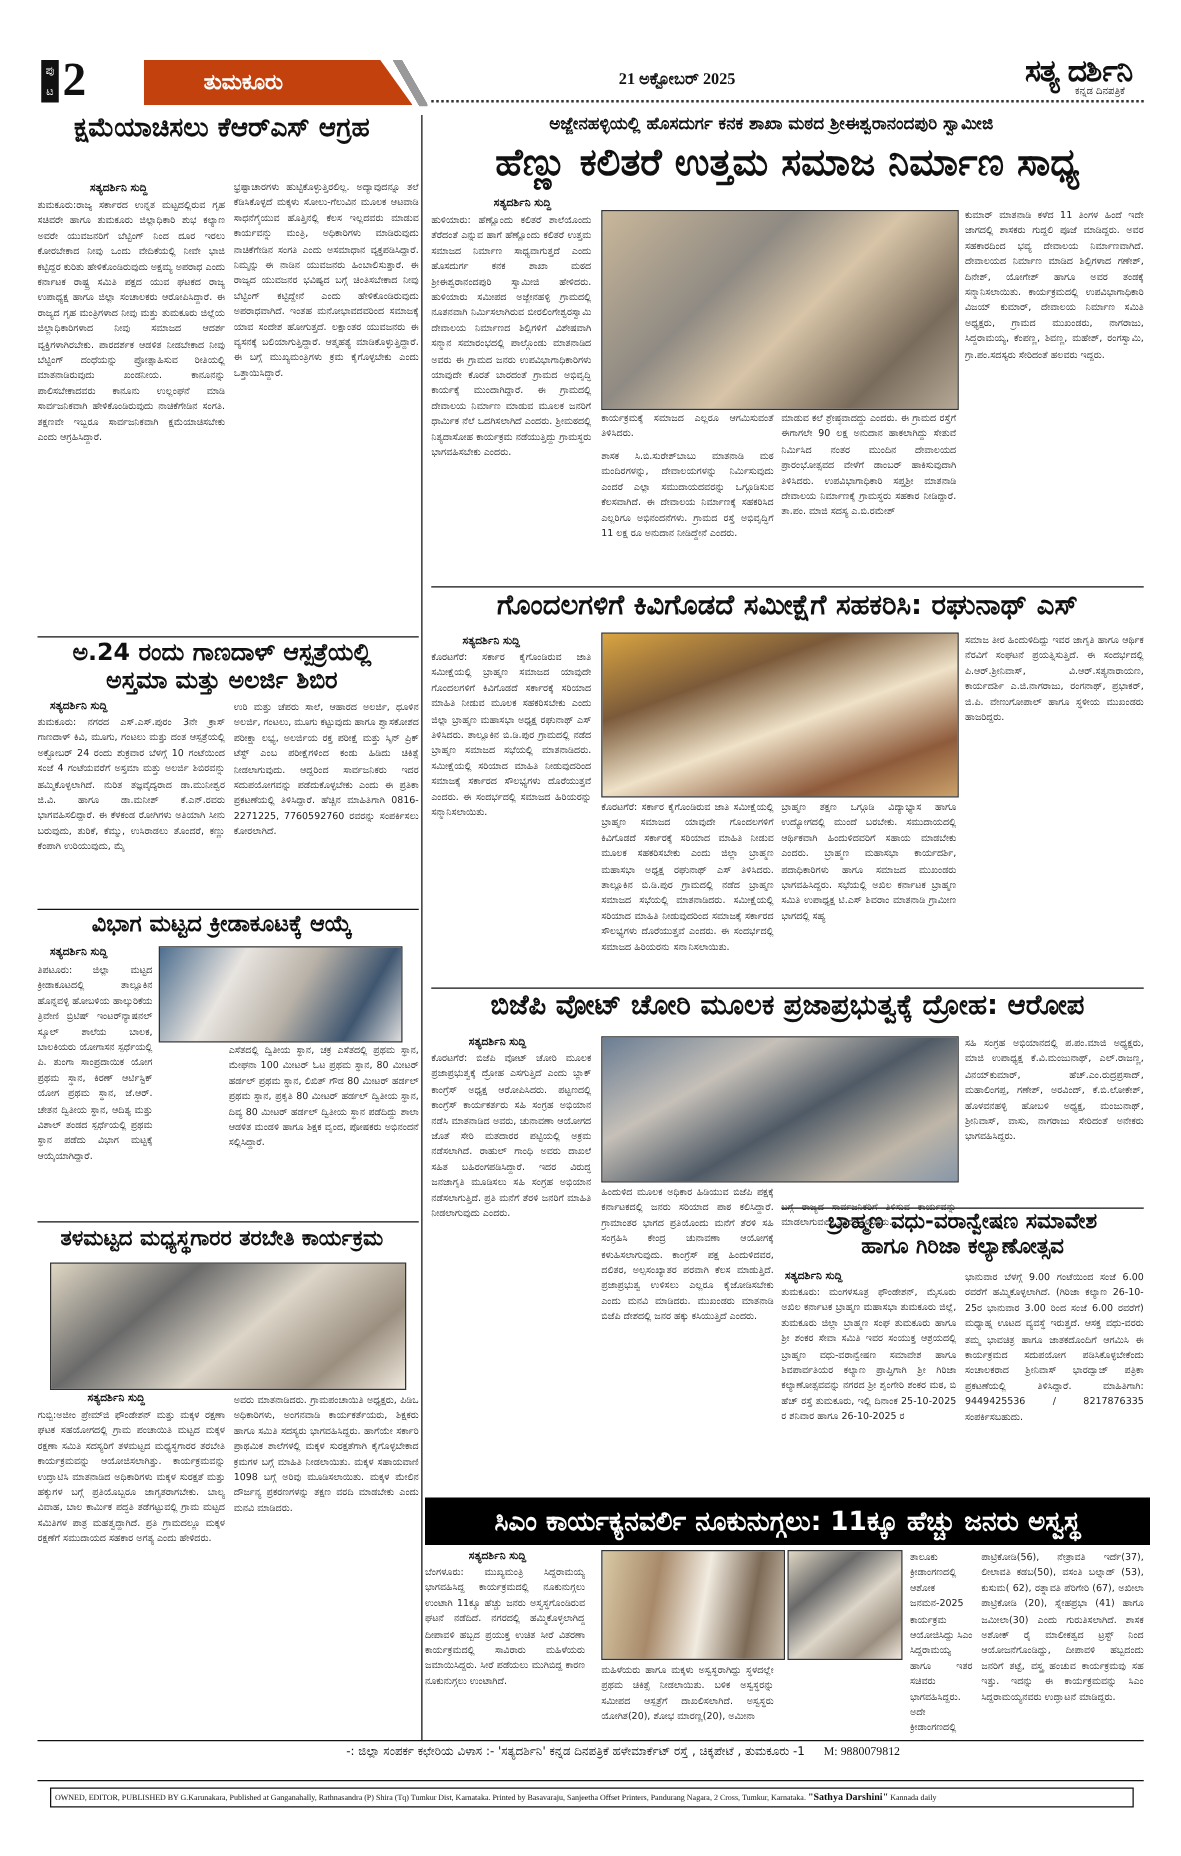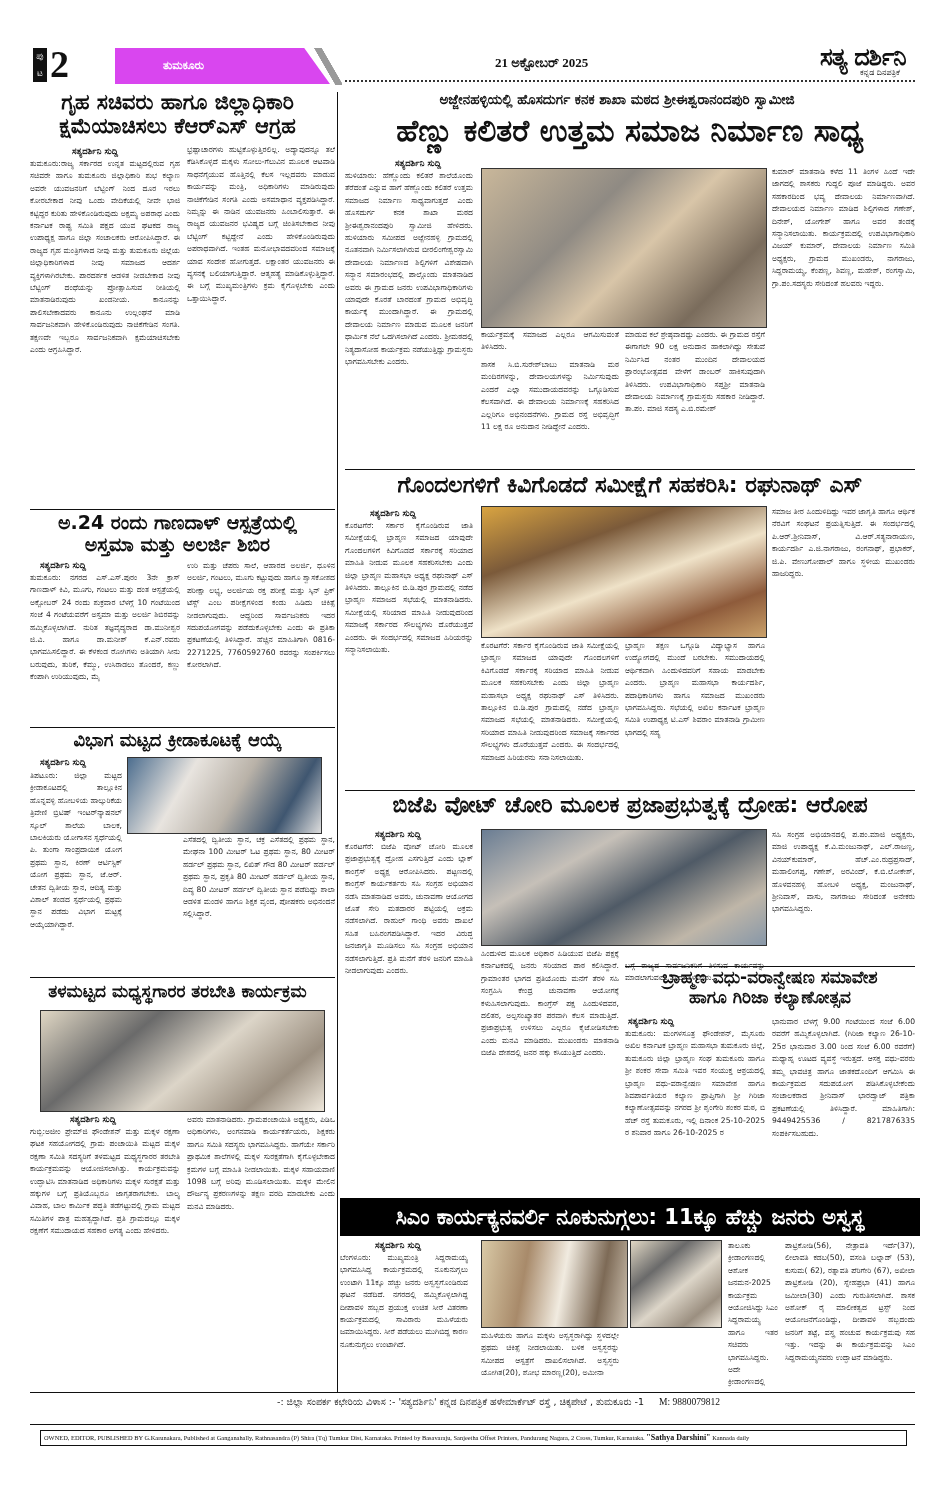--- a/index.html
+++ b/index.html
@@ -1,21 +1,21 @@
 <!DOCTYPE html>
 <html><head>
 <meta charset="utf-8">
 <style>
   html,body{margin:0;padding:0;background:#fff;}
   body{width:945px;height:1485px;position:relative;overflow:hidden;font-family:"DejaVu Serif",serif;color:#111;}
   .abs{position:absolute;}
   
   .pg-tag{left:33px;top:48px;width:14px;height:34px;background:#111;color:#fff;font-size:9px;display:flex;flex-direction:column;align-items:center;justify-content:space-around;font-family:"DejaVu Sans",sans-serif;}
   .pg-num{left:50px;top:42px;font-size:38px;font-weight:bold;font-family:"Liberation Serif",serif;line-height:44px;}
-  .section-bar{left:115px;top:48px;width:215px;height:36px;background:#d946ef;color:#fff;font-family:Liberation Mono, monospace;font-size:11px;font-weight:bold;display:flex;align-items:center;padding-left:48px;box-sizing:border-box;clip-path:polygon(0 0,88% 0,100% 100%,0 100%);}
+  .section-bar{left:115px;top:48px;width:215px;height:36px;background:#c2410c;color:#fff;font-family:Liberation Serif, serif;font-size:17px;font-weight:bold;display:flex;align-items:center;padding-left:48px;box-sizing:border-box;clip-path:polygon(0 0,88% 0,100% 100%,0 100%);}
   .section-slant{left:312px;top:48px;width:30px;height:37px;background:linear-gradient(60deg,transparent 45%,#999 46%,#999 60%,transparent 61%);}
   .dateline{left:495px;top:55px;font-size:13px;font-family:"Liberation Serif",serif;font-weight:bold;}
   .dotline{left:345px;top:80px;width:570px;border-top:2px dotted #333;}
   .logo{left:820px;top:44px;font-family:"DejaVu Sans",sans-serif;font-weight:900;font-size:24px;letter-spacing:-1px;line-height:26px;}
   .logo-sub{left:860px;top:68px;font-size:8px;font-family:"DejaVu Sans",sans-serif;}
   
   .hl{font-family:"DejaVu Sans",sans-serif;font-weight:bold;text-align:center;line-height:1.15;}
   .byline{font-family:"DejaVu Sans",sans-serif;font-weight:bold;font-size:8.5px;}
   .body{font-family:"DejaVu Sans",sans-serif;font-size:7.6px;line-height:12.4px;text-align:justify;color:#222;overflow:hidden;}
   .photo{background:linear-gradient(135deg,#c9b79a 0%,#8f8a83 35%,#d8c5a8 55%,#7a6c5c 80%,#b6a896 100%);border:1px solid #333;}
@@ -41,21 +41,20 @@
 <div class="abs section-bar">ತುಮಕೂರು</div>
 <div class="abs section-slant"></div>
 <div class="abs dateline">21 ಅಕ್ಟೋಬರ್ 2025</div>
 <div class="abs dotline"></div>
 <div class="abs logo">ಸತ್ಯ ದರ್ಶಿನಿ</div>
 <div class="abs logo-sub">ಕನ್ನಡ ದಿನಪತ್ರಿಕೆ</div>
 
 <div class="abs vrule" style="left:337px;top:92px;height:1300px;"></div>
 
 <div class="abs hl" style="left:20px;top:90px;width:315px;font-size:21px;">
-  <div>ಗೃಹ ಸಚಿವರು ಹಾಗೂ ಜಿಲ್ಲಾಧಿಕಾರಿ</div>
   <div>ಕ್ಷಮೆಯಾಚಿಸಲು ಕೆಆರ್‌ಎಸ್ ಆಗ್ರಹ</div>
 </div>
 <div class="abs byline" style="left:72px;top:146px;">ಸತ್ಯದರ್ಶಿನಿ ಸುದ್ದಿ</div>
 <div class="abs body" style="left:30px;top:158px;width:150px;height:350px;">ತುಮಕೂರು:ರಾಜ್ಯ ಸರ್ಕಾರದ ಉನ್ನತ ಮಟ್ಟದಲ್ಲಿರುವ ಗೃಹ ಸಚಿವರೇ ಹಾಗೂ ತುಮಕೂರು ಜಿಲ್ಲಾಧಿಕಾರಿ ಶುಭ ಕಲ್ಯಾಣ ಅವರೇ ಯುವಜನರಿಗೆ ಬೆಟ್ಟಿಂಗ್ ನಿಂದ ದೂರ ಇರಲು ಕೋರಬೇಕಾದ ನೀವು ಒಂದು ವೇದಿಕೆಯಲ್ಲಿ ನೀವೇ ಭಾಜಿ ಕಟ್ಟಿದ್ದರ ಕುರಿತು ಹೇಳಿಕೊಂಡಿರುವುದು ಅಕ್ಷಮ್ಯ ಅಪರಾಧ ಎಂದು ಕರ್ನಾಟಕ ರಾಷ್ಟ್ರ ಸಮಿತಿ ಪಕ್ಷದ ಯುವ ಘಟಕದ ರಾಜ್ಯ ಉಪಾಧ್ಯಕ್ಷ ಹಾಗೂ ಜಿಲ್ಲಾ ಸಂಚಾಲಕರು ಆರೋಪಿಸಿದ್ದಾರೆ. ಈ ರಾಜ್ಯದ ಗೃಹ ಮಂತ್ರಿಗಳಾದ ನೀವು ಮತ್ತು ತುಮಕೂರು ಜಿಲ್ಲೆಯ ಜಿಲ್ಲಾಧಿಕಾರಿಗಳಾದ ನೀವು ಸಮಾಜದ ಆದರ್ಶ ವ್ಯಕ್ತಿಗಳಾಗಿರಬೇಕು. ಪಾರದರ್ಶಕ ಆಡಳಿತ ನೀಡಬೇಕಾದ ನೀವು ಬೆಟ್ಟಿಂಗ್ ದಂಧೆಯನ್ನು ಪ್ರೋತ್ಸಾಹಿಸುವ ರೀತಿಯಲ್ಲಿ ಮಾತನಾಡಿರುವುದು ಖಂಡನೀಯ. ಕಾನೂನನ್ನು ಪಾಲಿಸಬೇಕಾದವರು ಕಾನೂನು ಉಲ್ಲಂಘನೆ ಮಾಡಿ ಸಾರ್ವಜನಿಕವಾಗಿ ಹೇಳಿಕೊಂಡಿರುವುದು ನಾಚಿಕೆಗೇಡಿನ ಸಂಗತಿ. ತಕ್ಷಣವೇ ಇಬ್ಬರೂ ಸಾರ್ವಜನಿಕವಾಗಿ ಕ್ಷಮೆಯಾಚಿಸಬೇಕು ಎಂದು ಆಗ್ರಹಿಸಿದ್ದಾರೆ.</div>
 <div class="abs body" style="left:187px;top:144px;width:148px;height:364px;">ಭ್ರಷ್ಟಾಚಾರಗಳು ಹುಟ್ಟಿಕೊಳ್ಳುತ್ತಿರಲಿಲ್ಲ. ಅದ್ಯಾವುದನ್ನೂ ತಲೆ ಕೆಡಿಸಿಕೊಳ್ಳದೆ ಮಕ್ಕಳು ಸೋಲು-ಗೆಲುವಿನ ಮೂಲಕ ಆಟವಾಡಿ ಸಾಧನೆಗೈಯುವ ಹೊತ್ತಿನಲ್ಲಿ ಕೆಲಸ ಇಲ್ಲದವರು ಮಾಡುವ ಕಾರ್ಯವನ್ನು ಮಂತ್ರಿ, ಅಧಿಕಾರಿಗಳು ಮಾಡಿರುವುದು ನಾಚಿಕೆಗೇಡಿನ ಸಂಗತಿ ಎಂದು ಅಸಮಾಧಾನ ವ್ಯಕ್ತಪಡಿಸಿದ್ದಾರೆ. ನಿಮ್ಮನ್ನು ಈ ನಾಡಿನ ಯುವಜನರು ಹಿಂಬಾಲಿಸುತ್ತಾರೆ. ಈ ರಾಜ್ಯದ ಯುವಜನರ ಭವಿಷ್ಯದ ಬಗ್ಗೆ ಚಿಂತಿಸಬೇಕಾದ ನೀವು ಬೆಟ್ಟಿಂಗ್ ಕಟ್ಟಿದ್ದೇನೆ ಎಂದು ಹೇಳಿಕೊಂಡಿರುವುದು ಅಪರಾಧವಾಗಿದೆ. ಇಂತಹ ಮನೋಭಾವದವರಿಂದ ಸಮಾಜಕ್ಕೆ ಯಾವ ಸಂದೇಶ ಹೋಗುತ್ತದೆ. ಲಕ್ಷಾಂತರ ಯುವಜನರು ಈ ವ್ಯಸನಕ್ಕೆ ಬಲಿಯಾಗುತ್ತಿದ್ದಾರೆ. ಆತ್ಮಹತ್ಯೆ ಮಾಡಿಕೊಳ್ಳುತ್ತಿದ್ದಾರೆ. ಈ ಬಗ್ಗೆ ಮುಖ್ಯಮಂತ್ರಿಗಳು ಕ್ರಮ ಕೈಗೊಳ್ಳಬೇಕು ಎಂದು ಒತ್ತಾಯಿಸಿದ್ದಾರೆ.</div>
 <div class="abs rule" style="left:30px;top:509px;width:305px;"></div>
 
 <div class="abs hl" style="left:20px;top:512px;width:315px;font-size:19px;">
   <div>ಅ.24 ರಂದು ಗಾಣದಾಳ್ ಆಸ್ಪತ್ರೆಯಲ್ಲಿ</div>
   <div>ಅಸ್ತಮಾ ಮತ್ತು ಅಲರ್ಜಿ ಶಿಬಿರ</div>

